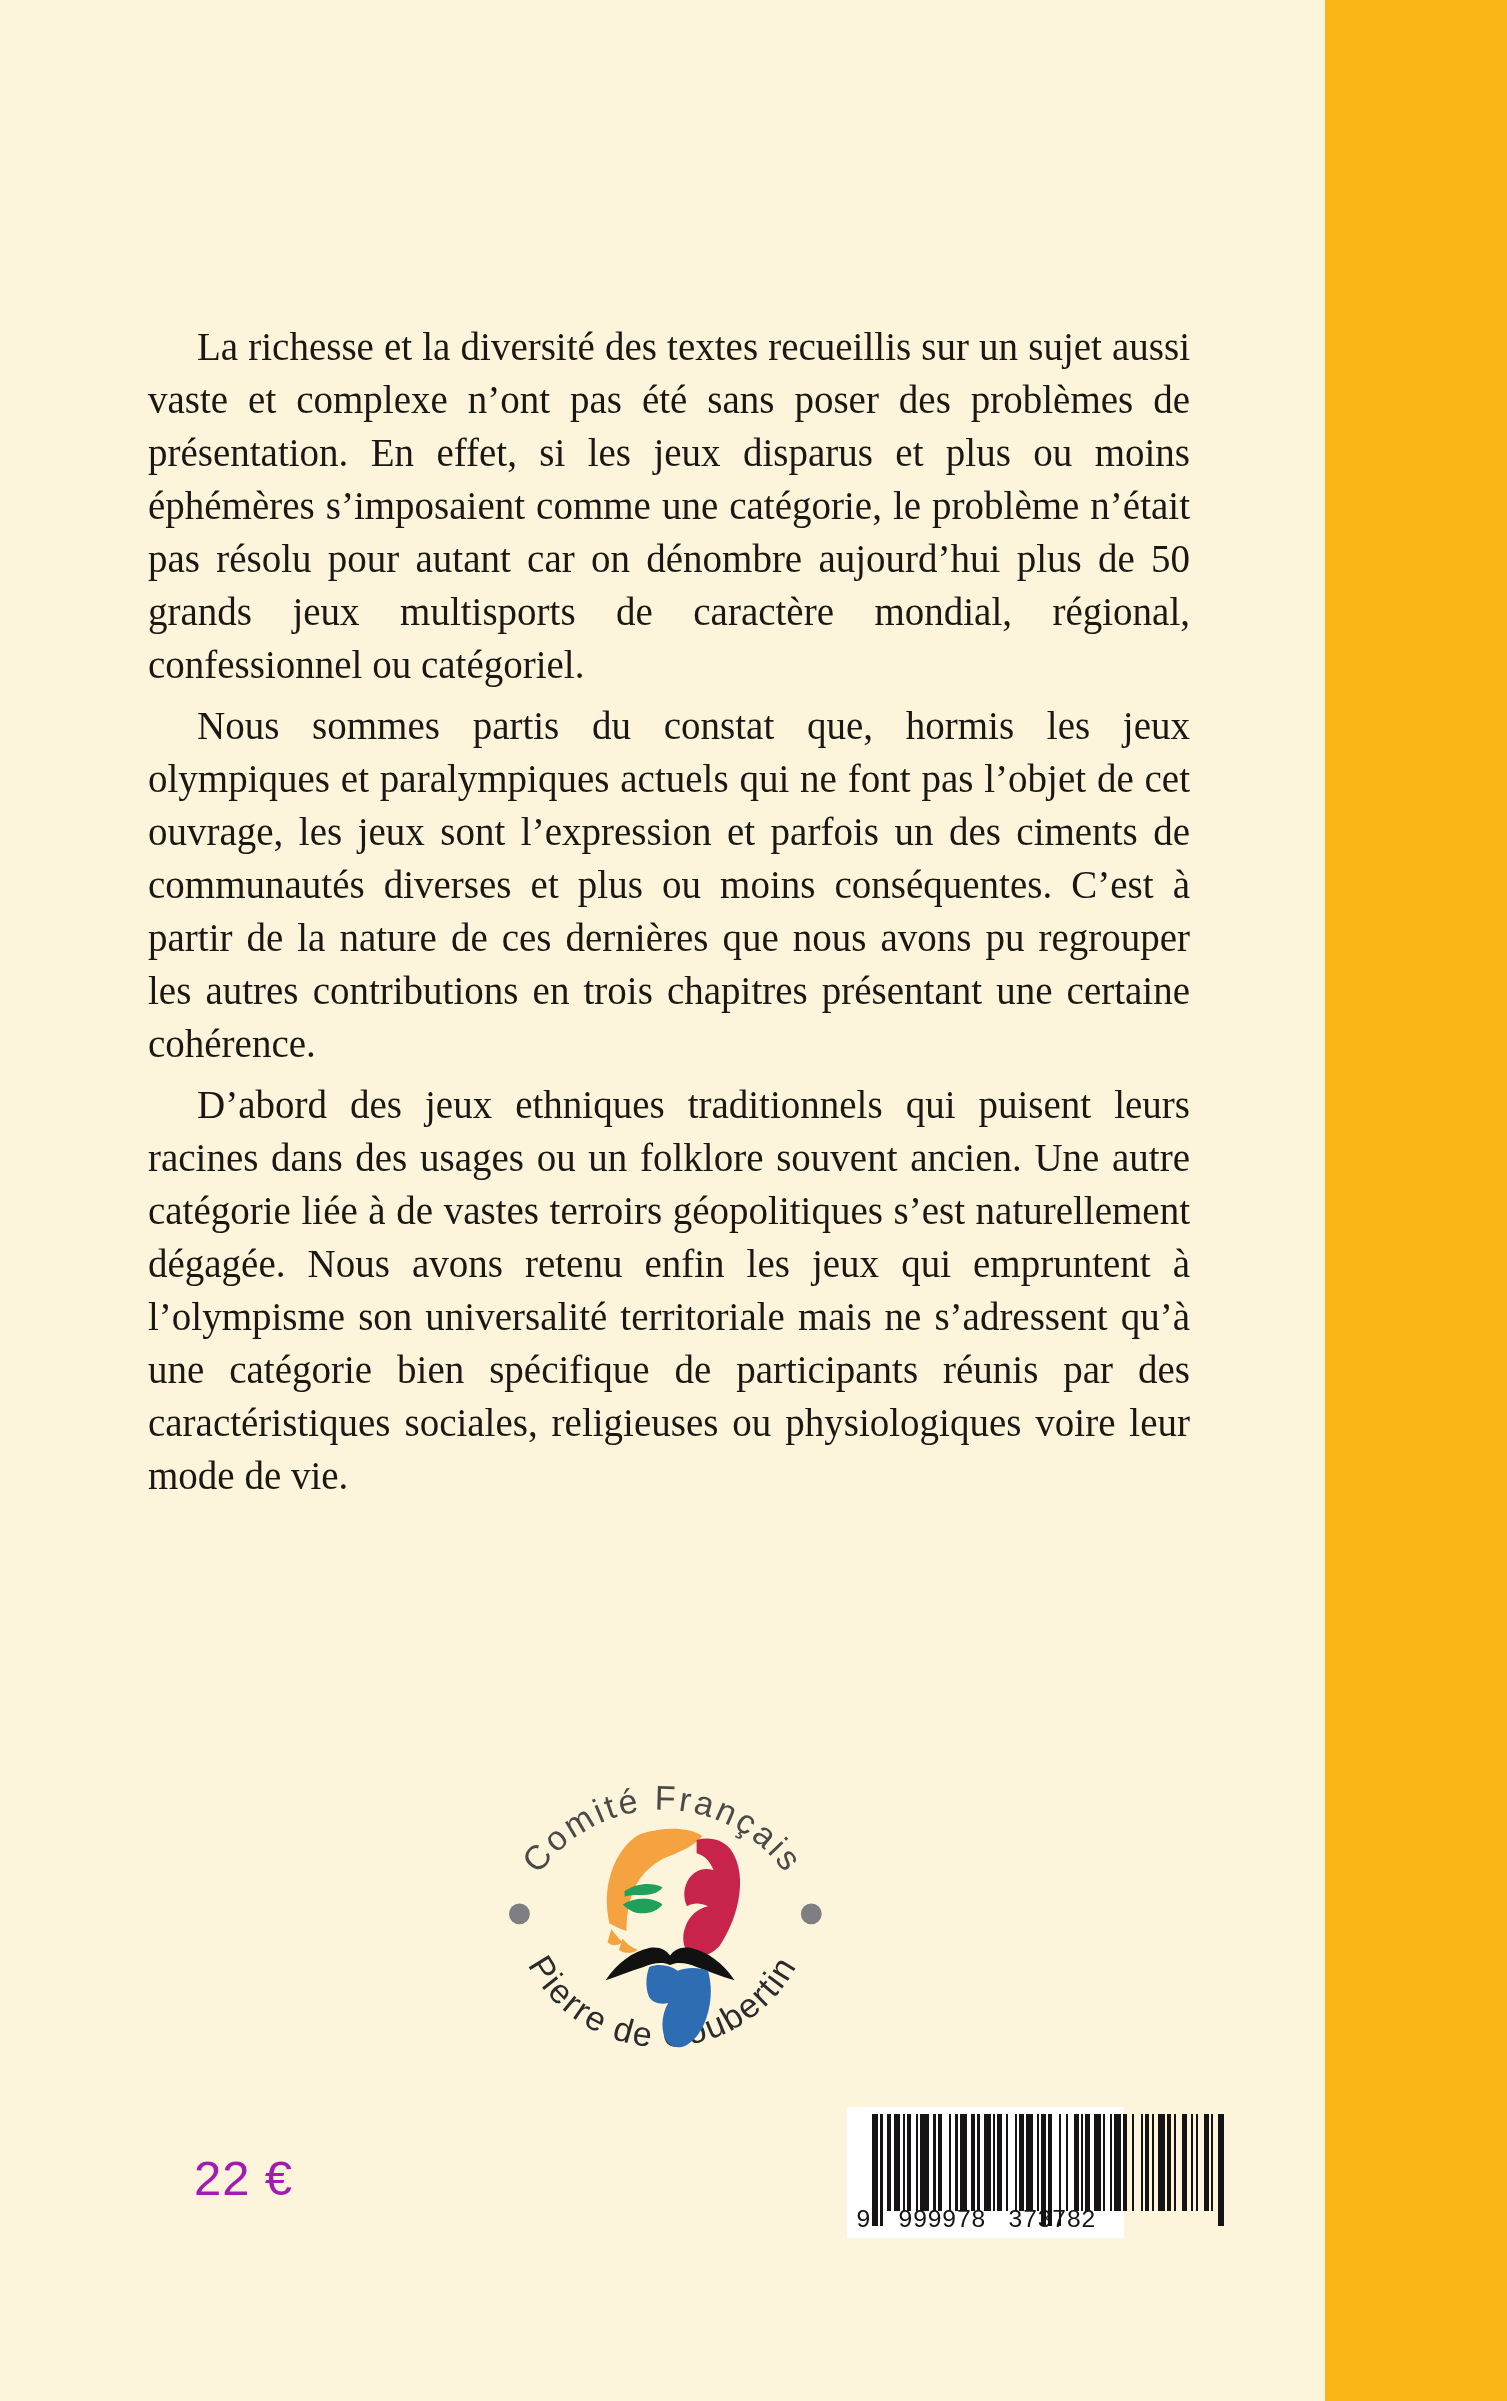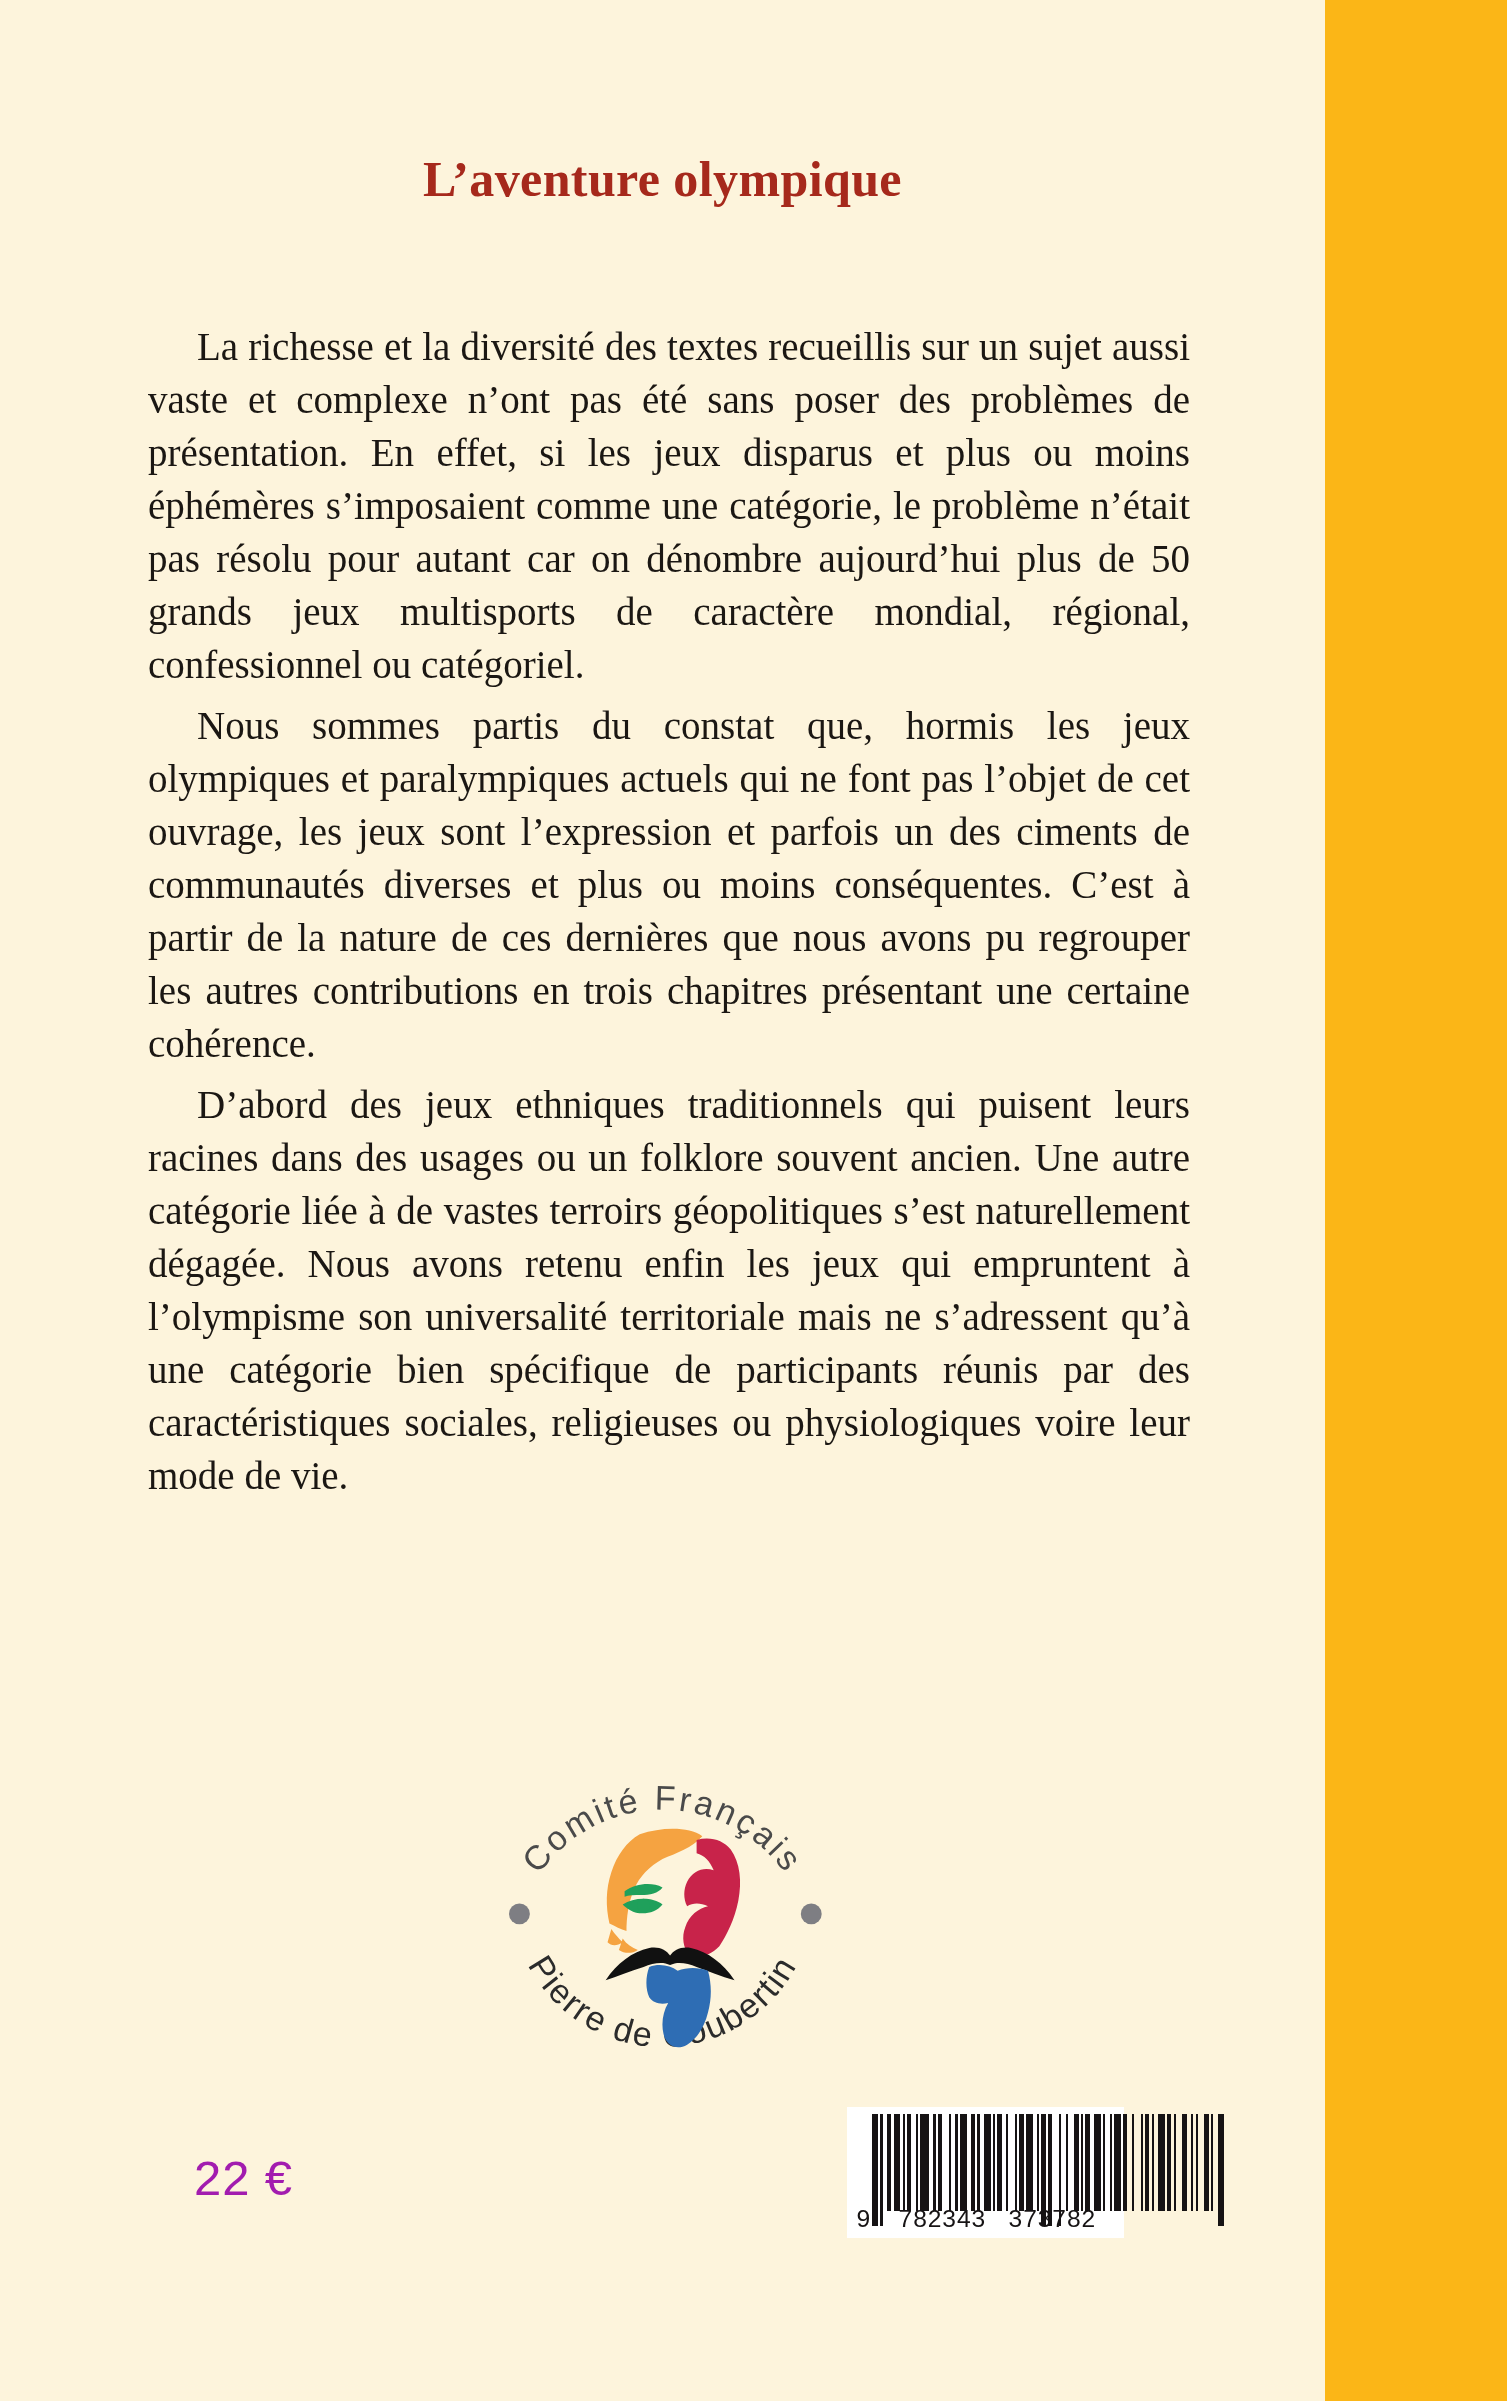--- a/index.html
+++ b/index.html
@@ -148,21 +148,20 @@
 </style>
 </head>
 <body>
 
 <div class="cover">
 
   <div class="spine-strip"></div>
 
   <div class="content">
 
-    <div class="blurb-title">L’aventure olympique</div>
 
     <div class="blurb">
       <p>La richesse et la diversité des textes recueillis sur un sujet aussi vaste et complexe n’ont pas été sans poser des problèmes de présentation. En effet, si les jeux disparus et plus ou moins éphémères s’imposaient comme une catégorie, le problème n’était pas résolu pour autant car on dénombre aujourd’hui plus de 50 grands jeux multisports de caractère mondial, régional, confessionnel ou catégoriel.</p>
       <p>Nous sommes partis du constat que, hormis les jeux olympiques et paralympiques actuels qui ne font pas l’objet de cet ouvrage, les jeux sont l’expression et parfois un des ciments de communautés diverses et plus ou moins conséquentes. C’est à partir de la nature de ces dernières que nous avons pu regrouper les autres contributions en trois chapitres présentant une certaine cohérence.</p>
       <p>D’abord des jeux ethniques traditionnels qui puisent leurs racines dans des usages ou un folklore souvent ancien. Une autre catégorie liée à de vastes terroirs géopolitiques s’est naturellement dégagée. Nous avons retenu enfin les jeux qui empruntent à l’olympisme son universalité territoriale mais ne s’adressent qu’à une catégorie bien spécifique de participants réunis par des caractéristiques sociales, religieuses ou physiologiques voire leur mode de vie.</p>
     </div>
 
     <div class="logo-wrap">
       <svg viewBox="0 0 400 400" xmlns="http://www.w3.org/2000/svg" aria-hidden="true">
         <defs>
@@ -311,20 +310,20 @@
           <i style="width: 6.7px; background: transparent;"></i>
           <i style="width: 4.4px; background: rgb(22, 19, 20);"></i>
           <i style="width: 2.2px; background: transparent;"></i>
           <i style="width: 2.2px; background: rgb(22, 19, 20);"></i>
           <i style="width: 4.4px; background: transparent;"></i>
           <i class="guard" style="width: 6.7px; background: rgb(22, 19, 20);"></i>
           <i style="width: 2.2px; background: transparent;"></i>
         </div>
       <div class="barcode-digits">
         <span class="d-lead">9</span>
-        <span class="d-left">782343</span>
+        <span class="d-left">999978</span>
         <span class="d-right">373782</span>
       </div>
     </div>
 
   </div>
 </div>
 
 
 </body></html>

